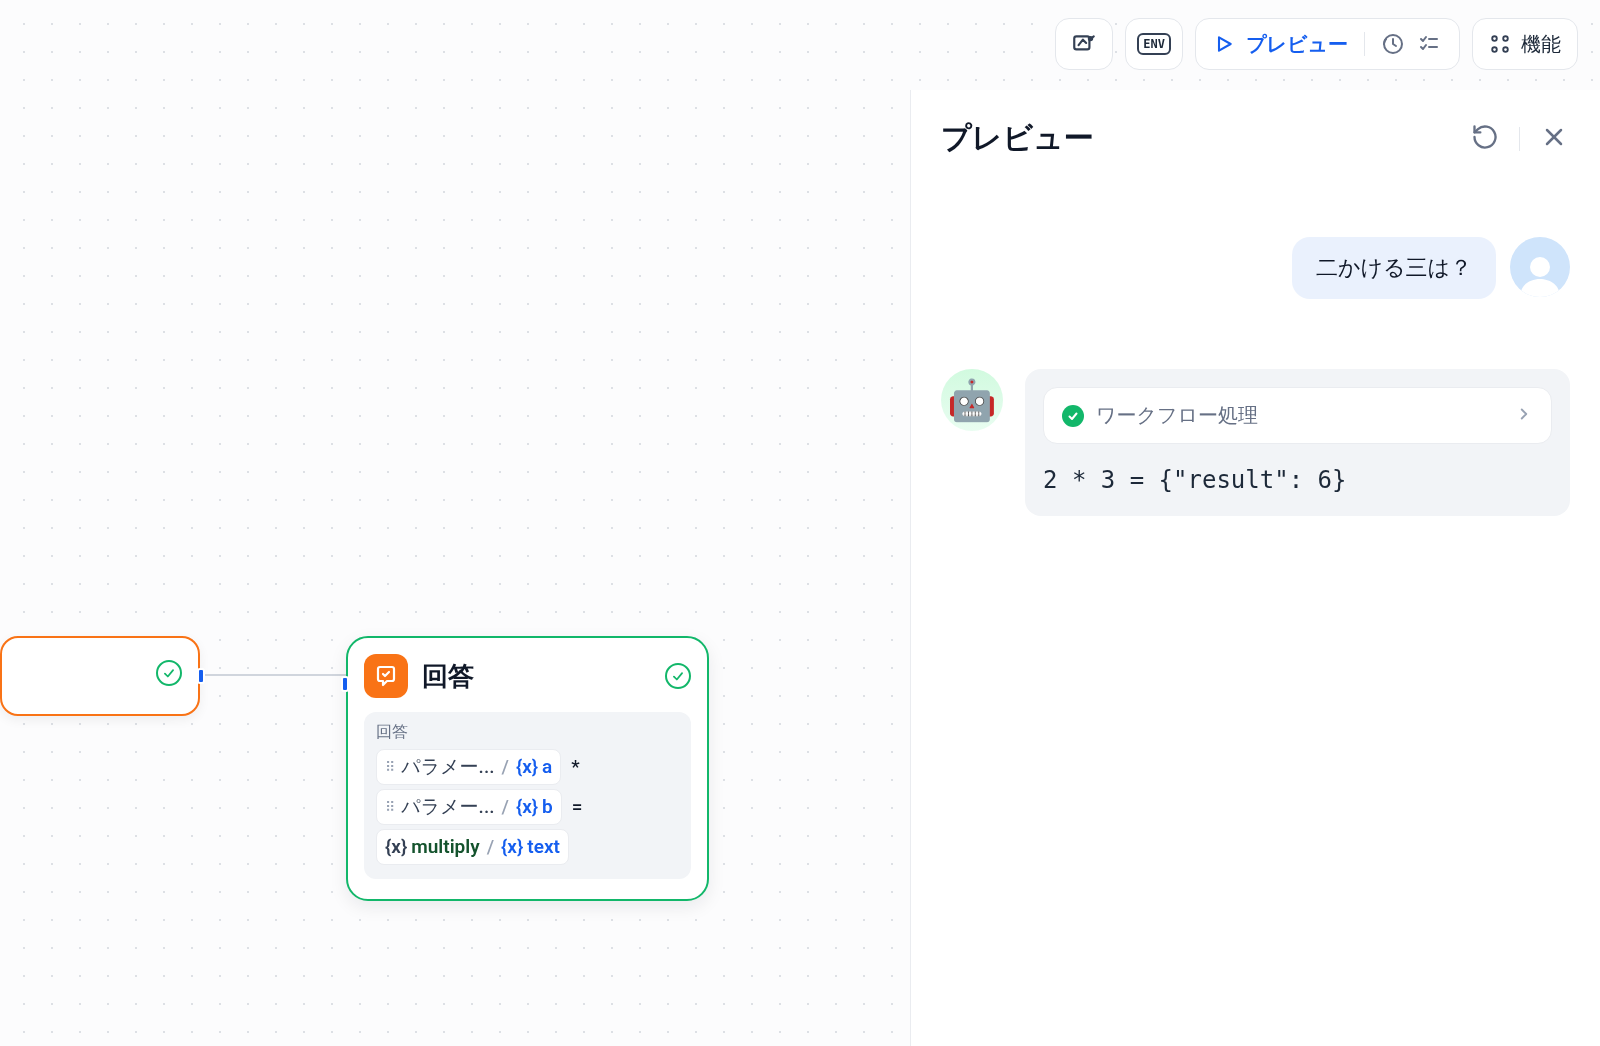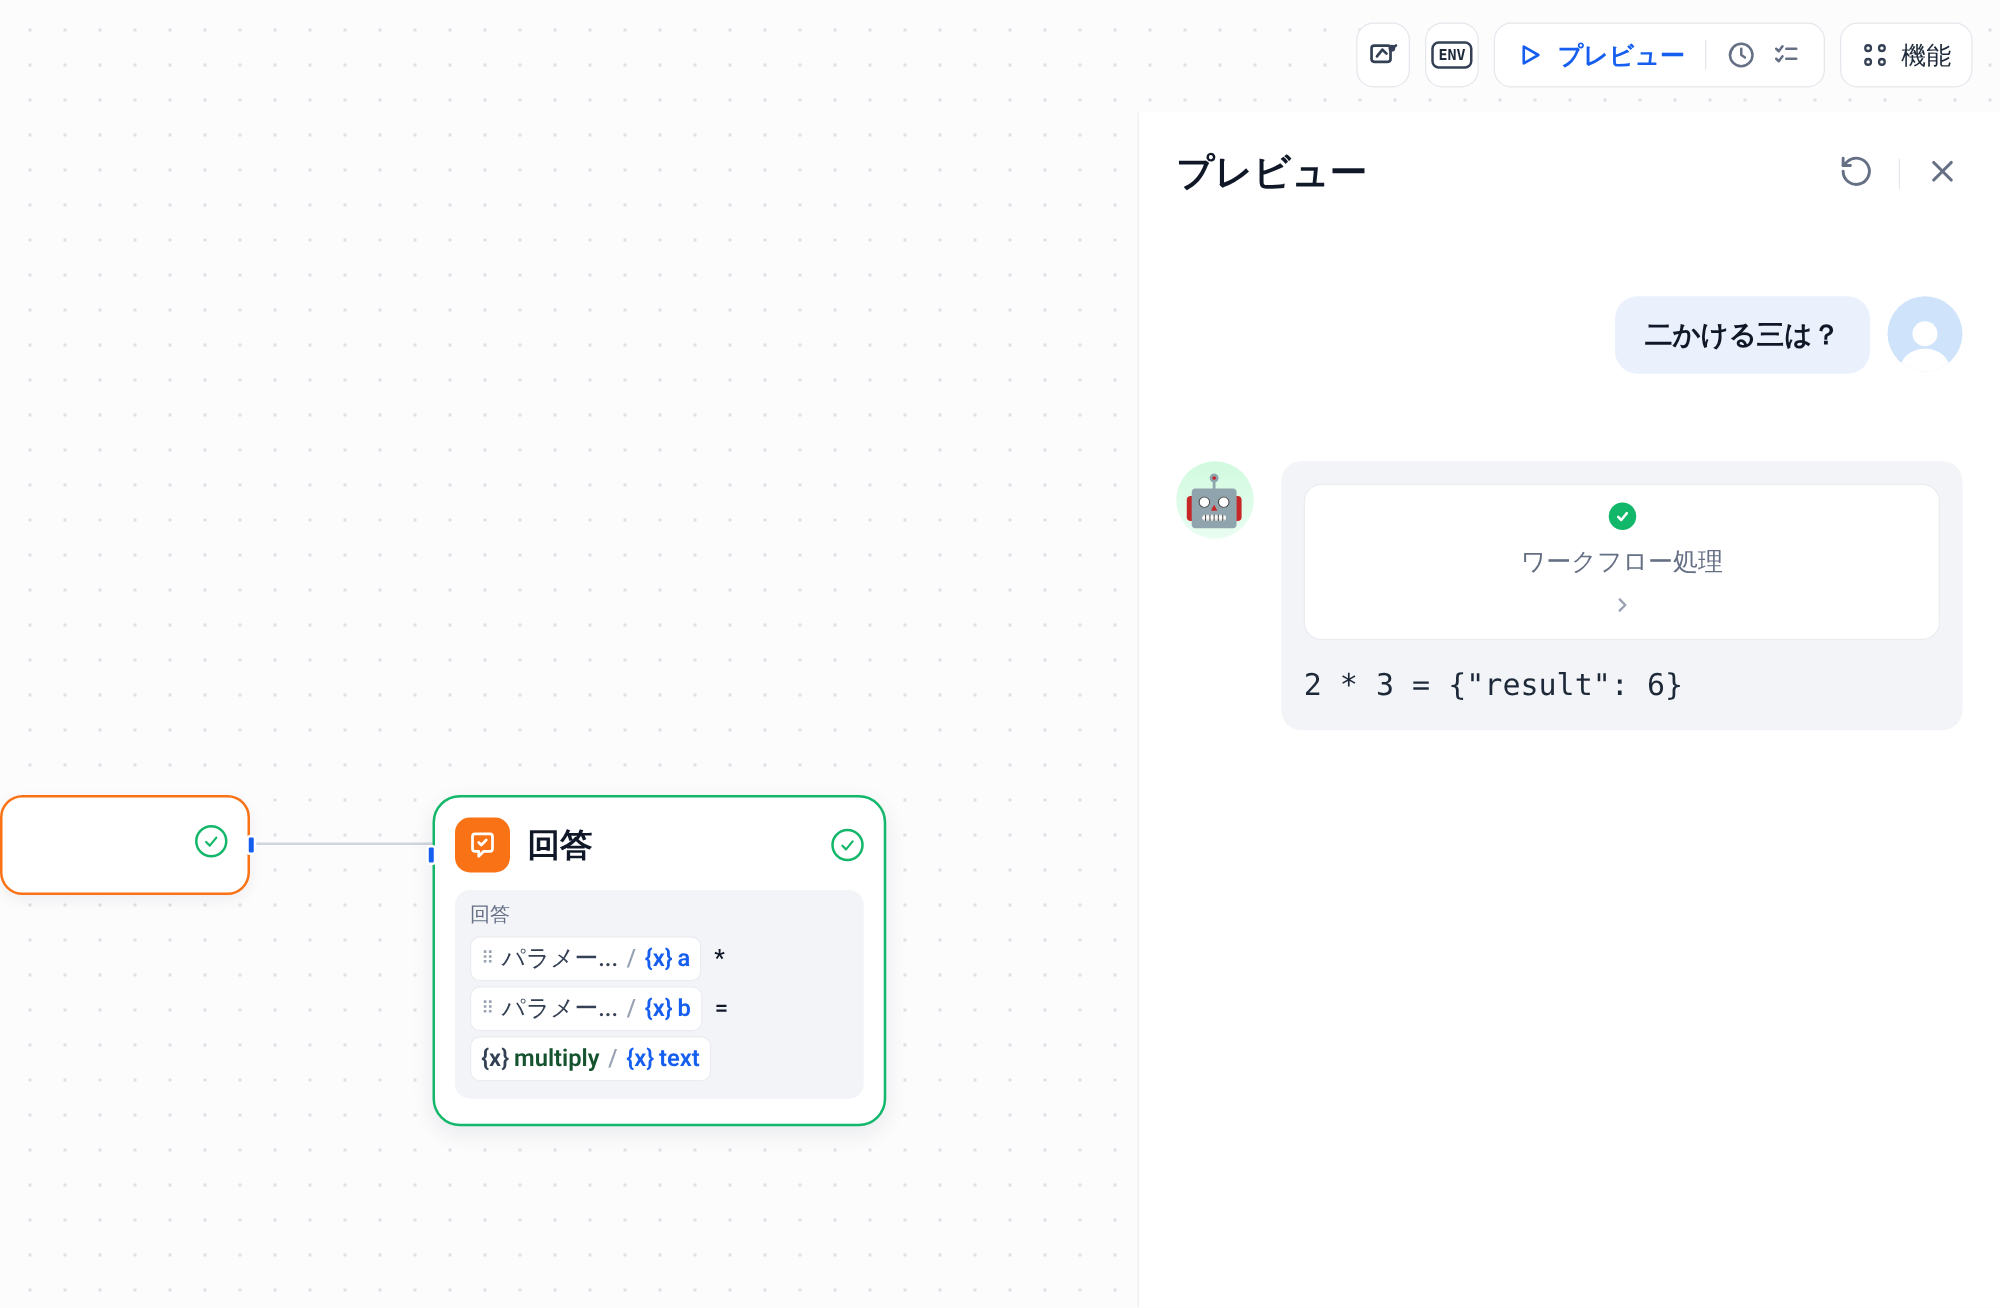--- a/index.html
+++ b/index.html
@@ -35,21 +35,21 @@
       border-radius: 14px;
       display: flex;
       align-items: center;
       justify-content: center;
       gap: 10px;
       font-size: 20px;
       font-weight: 500;
       color: #1d2939;
       cursor: pointer;
     }
-    .tb-btn.icon-only { width: 43px; padding: 0; align-items: center; }
+    .tb-btn.icon-only { width: 58px; padding: 0; align-items: center; }
     .tb-btn.preview-btn { padding: 0 18px; color: #155eef; gap: 12px; }
     .tb-btn.preview-btn .sep { width: 1px; height: 24px; background: #e4e7ec; margin: 0 4px; }
     .tb-btn.primary {
       background: #155eef;
       border-color: #155eef;
       color: #fff;
     }
     .tb-icon { display: inline-flex; }
     .node-prev {
       position: absolute;
@@ -225,21 +225,21 @@
       justify-content: flex-end;
       align-items: flex-start;
       gap: 14px;
       margin-bottom: 70px;
       margin-top: 30px;
     }
     .user-bubble {
       background: #eaf1fd;
       color: #101828;
       font-size: 22px;
-      font-weight: 700;
+      font-weight: 400;
       padding: 16px 24px;
       border-radius: 18px;
     }
     .avatar-user {
       width: 60px;
       height: 60px;
       background: #cfe4fb;
       border-radius: 50%;
       display: flex;
       align-items: flex-end;
@@ -271,21 +271,20 @@
     .workflow-card {
       background: #fff;
       border: 1px solid #eaecf0;
       border-radius: 14px;
       padding: 14px 18px;
       display: flex;
       align-items: center;
       gap: 12px;
       margin-bottom: 22px;
       cursor: pointer;
-      flex-direction: column;
     }
     .status-dot {
       width: 22px;
       height: 22px;
       background: #12b76a;
       border-radius: 50%;
       display: flex;
       align-items: center;
       justify-content: center;
     }

